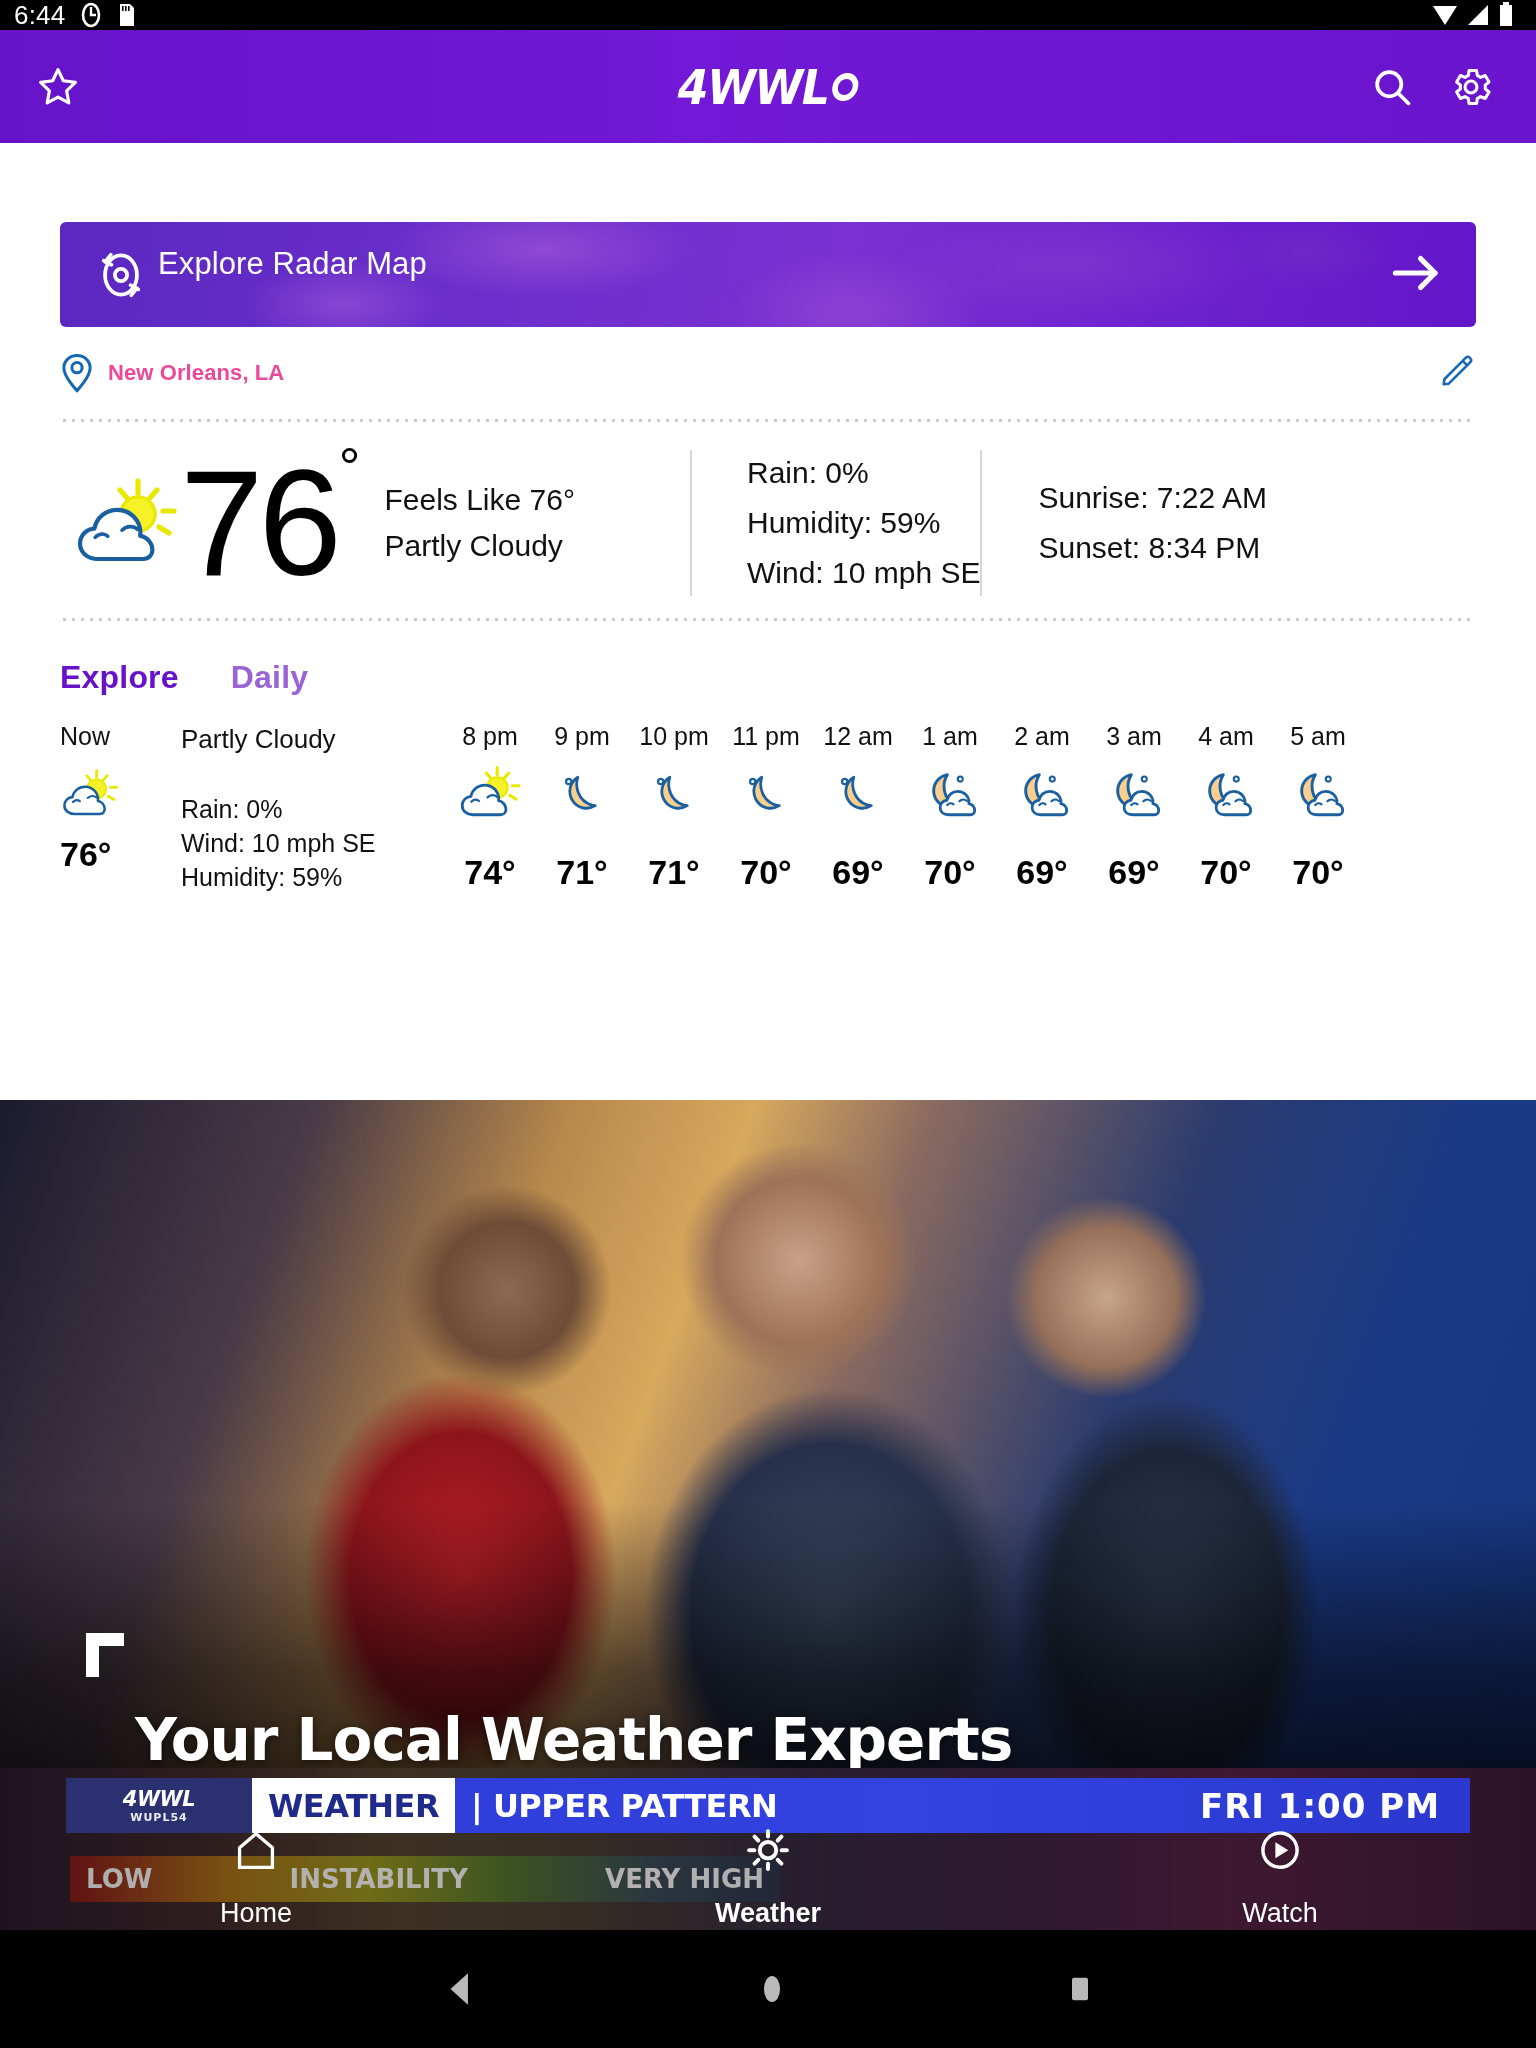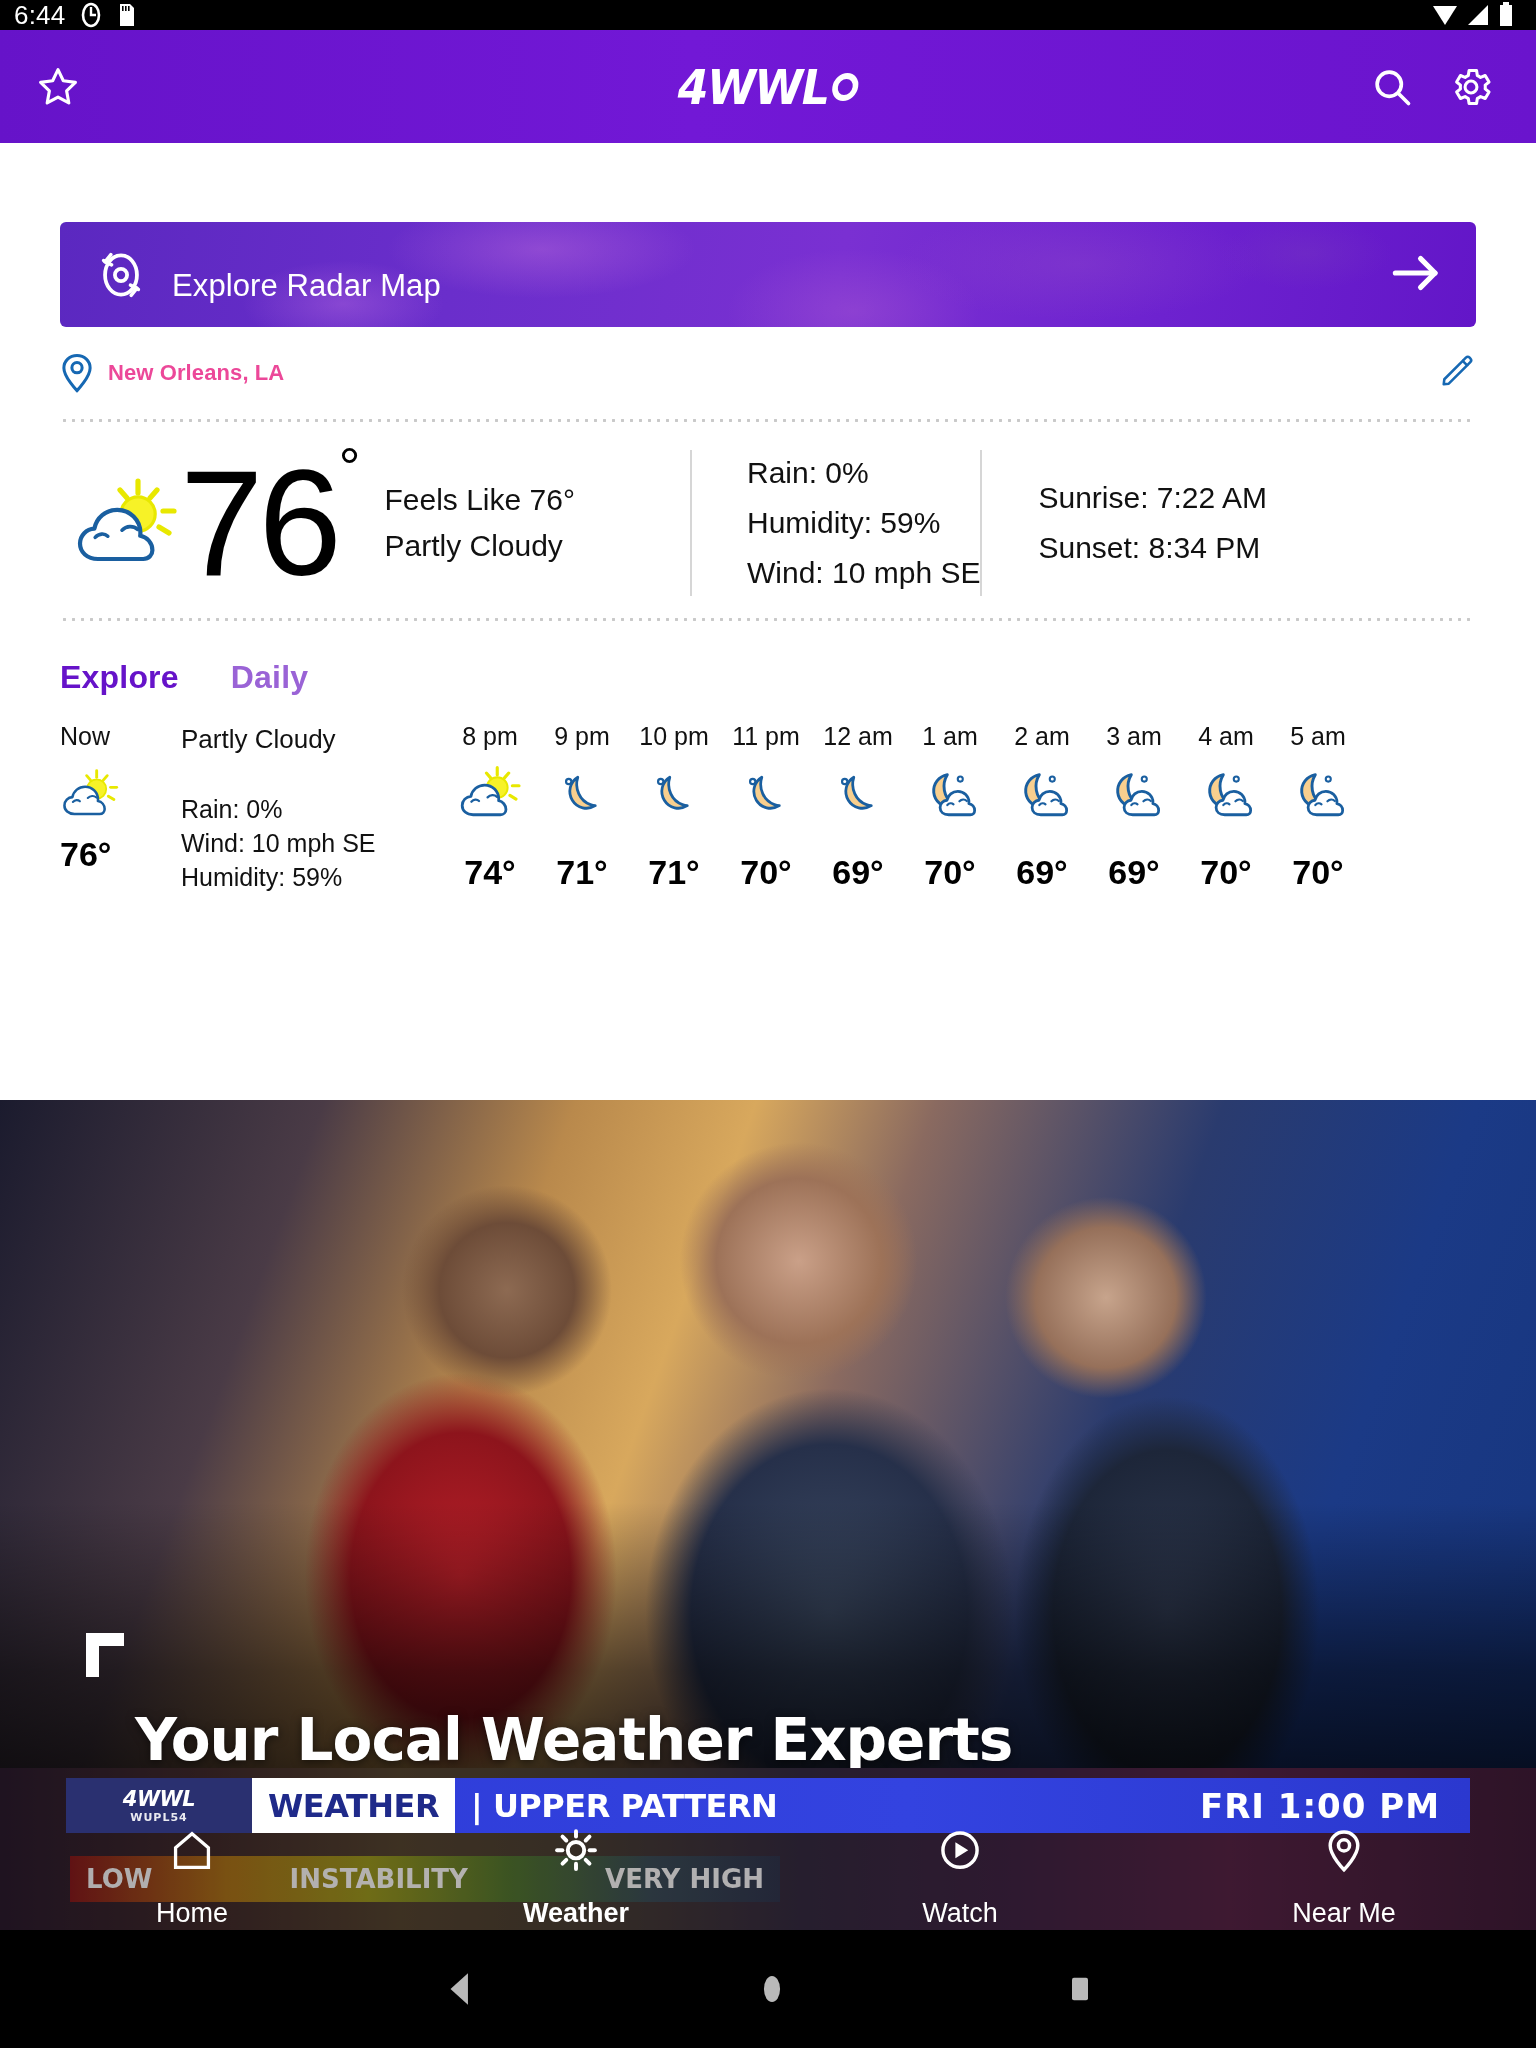--- a/index.html
+++ b/index.html
@@ -52,21 +52,21 @@
     position: relative; overflow: hidden;
     background:
       radial-gradient(ellipse 220px 70px at 34% 26%, rgba(190,110,220,.42), rgba(190,110,220,0) 70%),
       radial-gradient(ellipse 180px 90px at 56% 85%, rgba(170,90,210,.40), rgba(170,90,210,0) 70%),
       radial-gradient(ellipse 260px 80px at 72% 40%, rgba(150,80,200,.30), rgba(150,80,200,0) 70%),
       radial-gradient(ellipse 140px 60px at 20% 78%, rgba(200,120,230,.35), rgba(200,120,230,0) 72%),
       radial-gradient(ellipse 120px 50px at 88% 30%, rgba(120,60,190,.35), rgba(120,60,190,0) 72%),
       linear-gradient(100deg,#5b28c0 0%,#6a2ecb 28%,#7a30d2 55%,#6d22cf 78%,#6316c8 100%);
     display:flex; align-items:center; padding: 0 32px;
   }
-  .radar-left { display:flex; align-items:flex-end; gap: 22px; z-index:2; }
+  .radar-left { display:flex; align-items:flex-start; gap: 8px; z-index:2; }
   .radar-label { color:#fff; font-size: 31px; font-weight: 400; letter-spacing:0.1px; }
   .radar-arrow { margin-left:auto; z-index:2; }
 
   
   .loc-row {
     display:flex; align-items:center; height: 92px; gap: 14px;
   }
   .loc-name { color:#ec4899; font-size: 22px; font-weight: 700; letter-spacing:0.1px; }
   .loc-edit { margin-left:auto; }
   .dotted {
@@ -534,27 +534,20 @@
         </svg>
         <div class="nlabel">Weather</div>
       </div>
       <div class="navitem">
         <svg width="46" height="46" viewBox="0 0 28 28">
           <circle cx="14" cy="13.5" r="10.4" fill="none" stroke="#fff" stroke-width="2.1"></circle>
           <path d="M11.2 8.6 L19 13.5 L11.2 18.4 Z" fill="#fff"></path>
         </svg>
         <div class="nlabel">Watch</div>
       </div>
-      <div class="navitem">
-        <svg width="46" height="46" viewBox="0 0 28 28">
-          <path d="M14 2.4 C9.3 2.4 5.6 6.1 5.6 10.7 C5.6 17 14 25.4 14 25.4 C14 25.4 22.4 17 22.4 10.7 C22.4 6.1 18.7 2.4 14 2.4 Z" fill="none" stroke="#fff" stroke-width="2.1"></path>
-          <circle cx="14" cy="10.6" r="3.4" fill="none" stroke="#fff" stroke-width="2.1"></circle>
-        </svg>
-        <div class="nlabel">Near Me</div>
-      </div>
     </div>
 
   <div class="androidnav">
     <svg width="34" height="38" viewBox="0 0 20 24" style="cursor:pointer">
       <path d="M15 2 L15 22 L4 12 Z" fill="#b9b9b9"></path>
     </svg>
     <svg width="30" height="34" viewBox="0 0 18 22" style="cursor:pointer">
       <ellipse cx="9" cy="11" rx="5.2" ry="8.4" fill="#b9b9b9"></ellipse>
     </svg>
     <svg width="26" height="32" viewBox="0 0 16 20" style="cursor:pointer">

